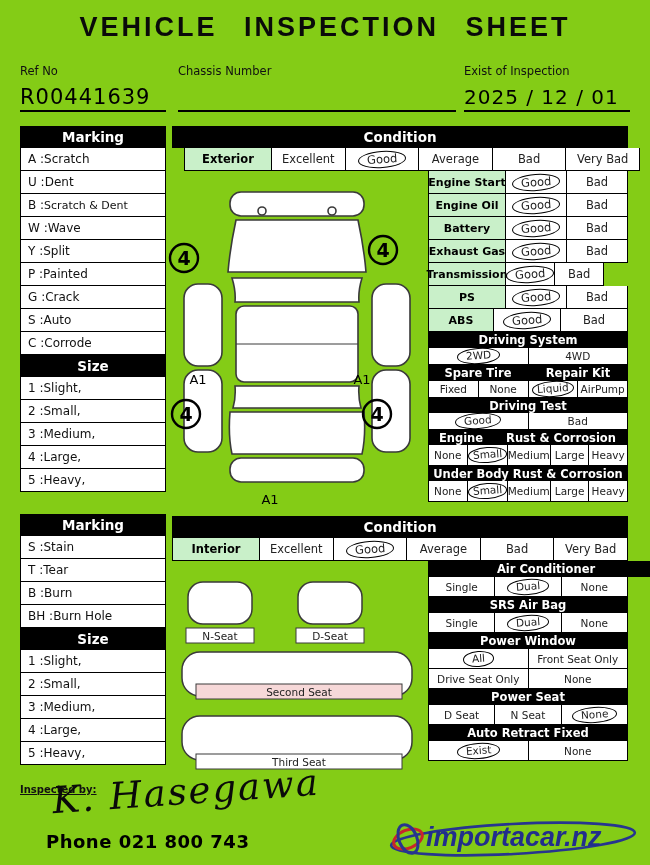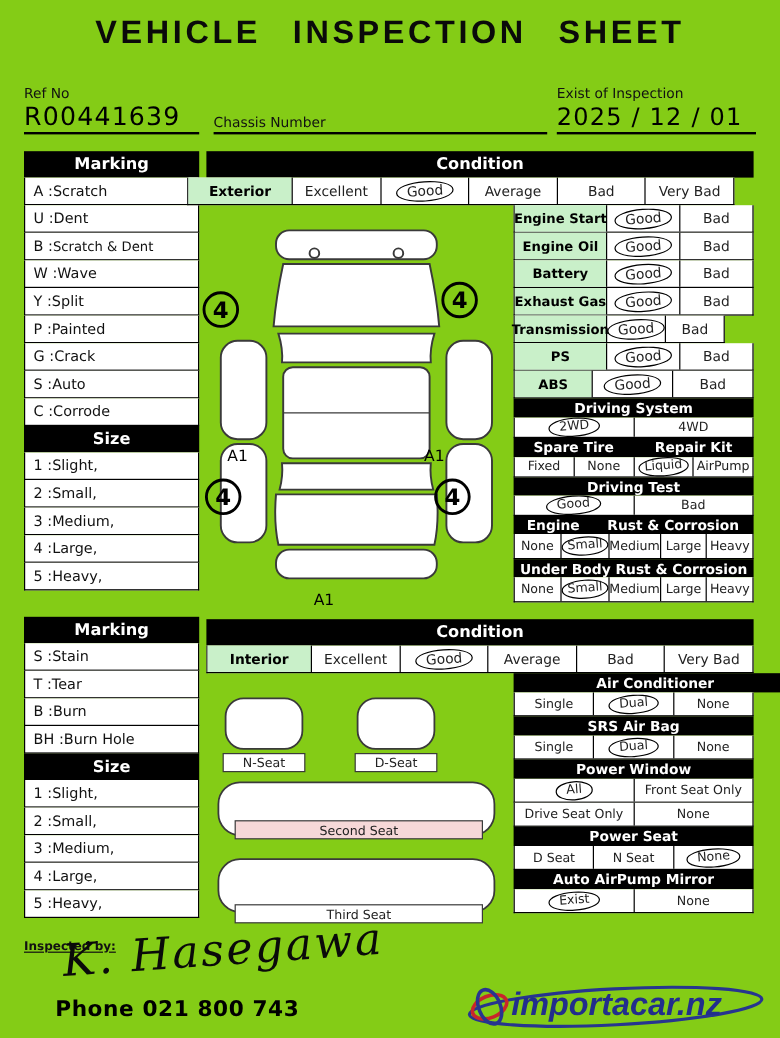--- a/index.html
+++ b/index.html
@@ -7,21 +7,21 @@
   .sheet {
     position:relative; width:650px; height:865px; background:#84cc16;
     font-family:"DejaVu Sans","Liberation Sans",sans-serif; color:#111; overflow:hidden;
   }
   .abs { position:absolute; }
   .title {
     position:absolute; left:0; top:12px; width:100%; text-align:center;
     font-size:27px; font-weight:bold; letter-spacing:3px; word-spacing:16px;
     font-family:"Liberation Sans",sans-serif; color:#0a0a0a;
   }
-  .metabox { position:absolute; border-bottom:2px solid #000; display:flex; flex-direction:column; justify-content:flex-end; padding-bottom:1px; }
+  .metabox { position:absolute; border-bottom:2px solid #000; display:flex; flex-direction:column; justify-content:space-between; padding-bottom:1px; }
   .meta-label { font-size:11.5px; color:#111; }
   .meta-value { font-size:21px; color:#000; letter-spacing:1px; }
   .hdr {
     position:absolute; background:#000; color:#fff; font-weight:bold;
     display:flex; align-items:center; justify-content:center; text-align:center;
   }
   .hdr.split { justify-content:flex-start; }
   .hdr.split span { display:flex; align-items:center; justify-content:center; height:100%; }
   .trow { position:absolute; display:flex; border:1px solid #000; border-top:none; background:#fff; }
   .tcell {
@@ -127,21 +127,21 @@
   <div class="mrow" style="left:20px;top:446px;width:146px;height:23px">
       <span class="mcode">4</span>
       <span>Large,</span>
     </div>
   <div class="mrow" style="left:20px;top:469px;width:146px;height:23px">
       <span class="mcode">5</span>
       <span>Heavy,</span>
     </div>
 
   <div class="hdr" style="left:172px;top:126px;width:456px;height:22px;font-size:13.5px">Condition</div>
-  <div class="trow" style="left:156px;top:148px;width:456px;height:23px">
+  <div class="trow" style="left:184px;top:148px;width:456px;height:23px">
     <div class="tcell green" style="width:86px">Exterior</div>
     <div class="tcell" style="flex:1">Excellent</div>
     <div class="tcell" style="flex:1">
         <span class="circ">Good</span>
       </div>
     <div class="tcell" style="flex:1">Average</div>
     <div class="tcell" style="flex:1">Bad</div>
     <div class="tcell" style="flex:1">Very Bad</div>
   </div>
 
@@ -367,21 +367,21 @@
 
   <div class="hdr" style="left:428px;top:689px;width:200px;height:16px;font-size:11.5px">Power Seat</div>
   <div class="trow" style="left:428px;top:705px;width:200px;height:20px">
     <div class="tcell sm" style="flex:1">D Seat</div>
     <div class="tcell sm" style="flex:1">N Seat</div>
     <div class="tcell sm" style="flex:1">
         <span class="circ">None</span>
       </div>
   </div>
 
-  <div class="hdr" style="left:428px;top:725px;width:200px;height:16px;font-size:11.5px">Auto AirPump Mirror</div>
+  <div class="hdr" style="left:428px;top:725px;width:200px;height:16px;font-size:11.5px">Auto Retract Fixed</div>
   <div class="trow" style="left:428px;top:741px;width:200px;height:20px">
     <div class="tcell sm" style="flex:1">
         <span class="circ">Exist</span>
       </div>
     <div class="tcell sm" style="flex:1">None</div>
   </div>
 
   <svg class="abs" style="left:172px;top:558px" width="256" height="230" viewBox="0 0 256 230">
     <g fill="#fff" stroke="#3a3a3a" stroke-width="1.5">
       <rect x="16" y="24" width="64" height="42" rx="15"></rect>

